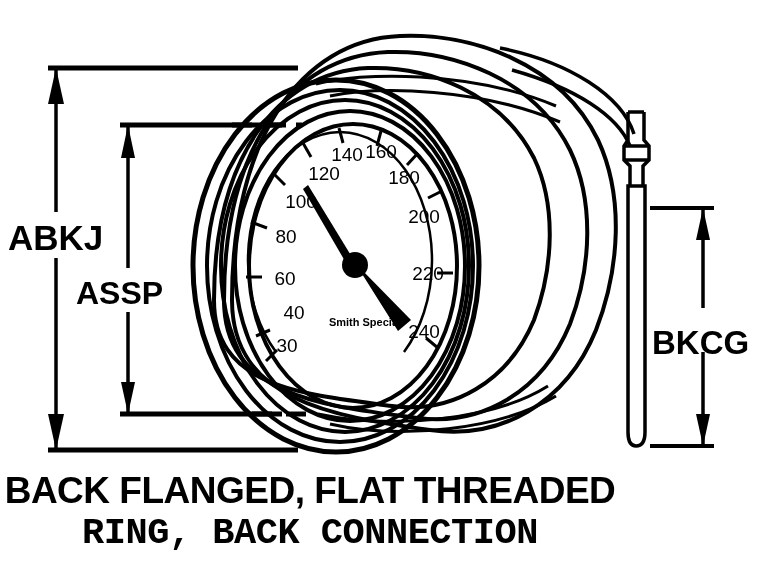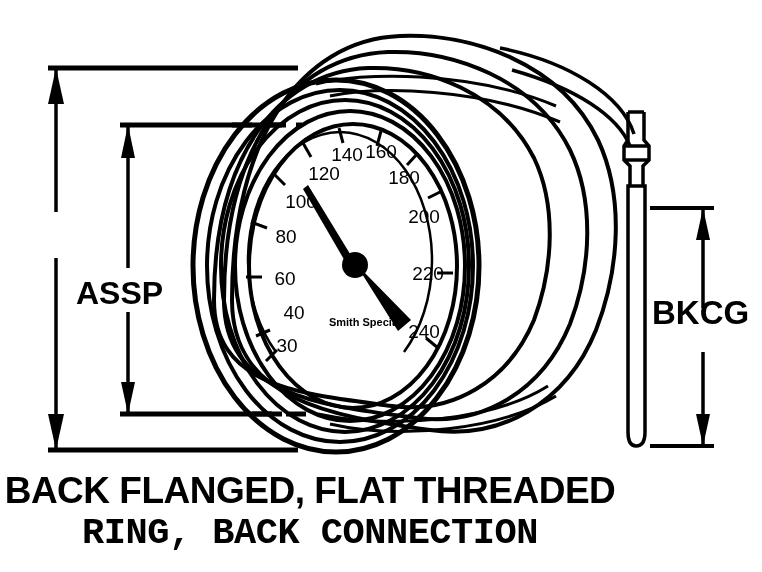--- a/index.html
+++ b/index.html
@@ -37,21 +37,21 @@
     top: 218px;
     font-size: 35px;
   }
   #label-assp {
     left: 76px;
     top: 275px;
     font-size: 32px;
   }
   #label-bkcg {
     left: 652px;
-    top: 294px;
+    top: 324px;
     font-size: 33px;
   }
   .caption {
     position: absolute;
     width: 620px;
     text-align: center;
     font-family: "Liberation Sans", sans-serif;
     font-weight: bold;
     font-size: 37px;
     color: #000000;
@@ -205,20 +205,21 @@
       <line x1="650" y1="208" x2="714" y2="208" stroke-width="4"></line>
       <line x1="650" y1="446" x2="714" y2="446" stroke-width="4"></line>
       <line x1="703" y1="210" x2="703" y2="308" stroke-width="3.5"></line>
       <line x1="703" y1="352" x2="703" y2="444" stroke-width="3.5"></line>
       <polygon points="703,208 696,240 710,240" fill="#000000" stroke="none"></polygon>
       <polygon points="703,446 696,414 710,414" fill="#000000" stroke="none"></polygon>
     </g>
 
   </svg>
 
+  <div class="dim-label" id="label-abkj">ABKJ</div>
 
   <div class="dim-label" id="label-assp">ASSP</div>
 
   <div class="dim-label" id="label-bkcg">BKCG</div>
 
   <div class="caption" id="caption-line1">BACK FLANGED, FLAT THREADED</div>
 
   <div class="caption" id="caption-line2">RING, BACK CONNECTION</div>
 
 </div>

